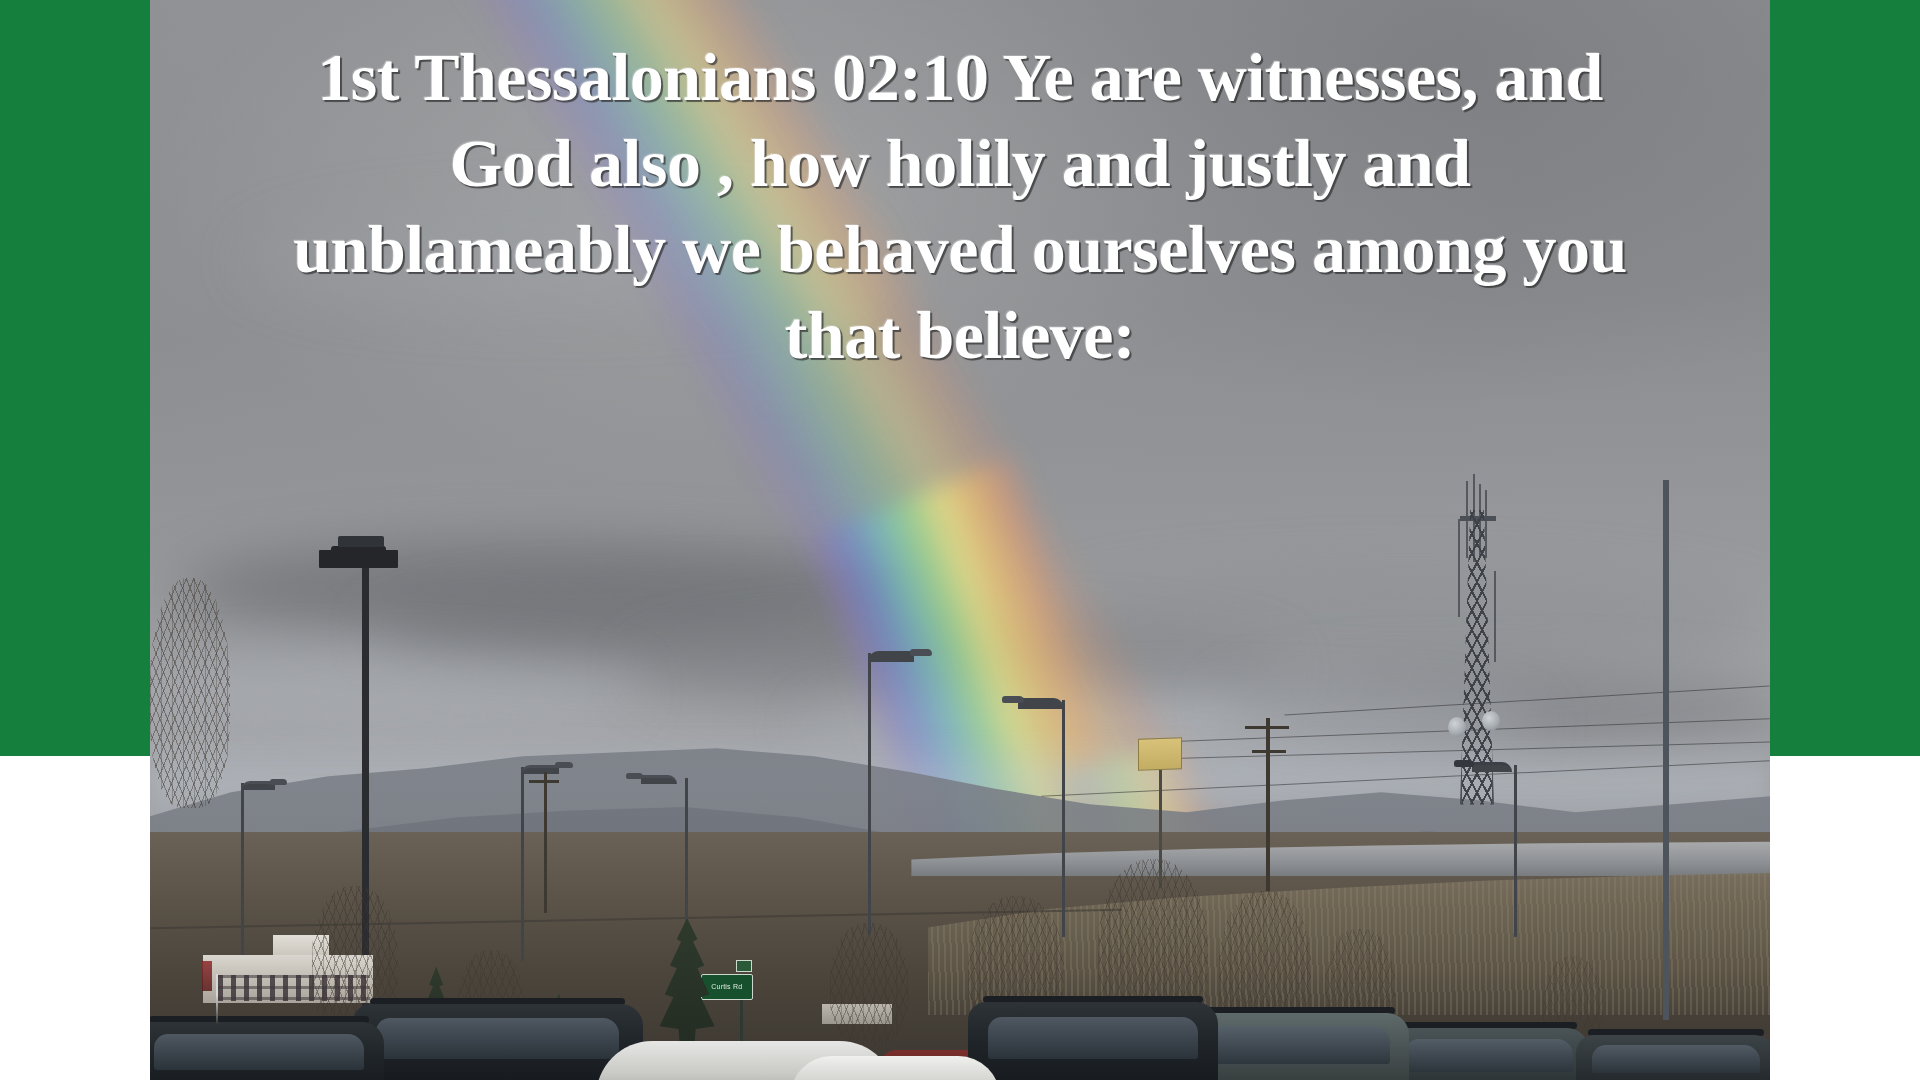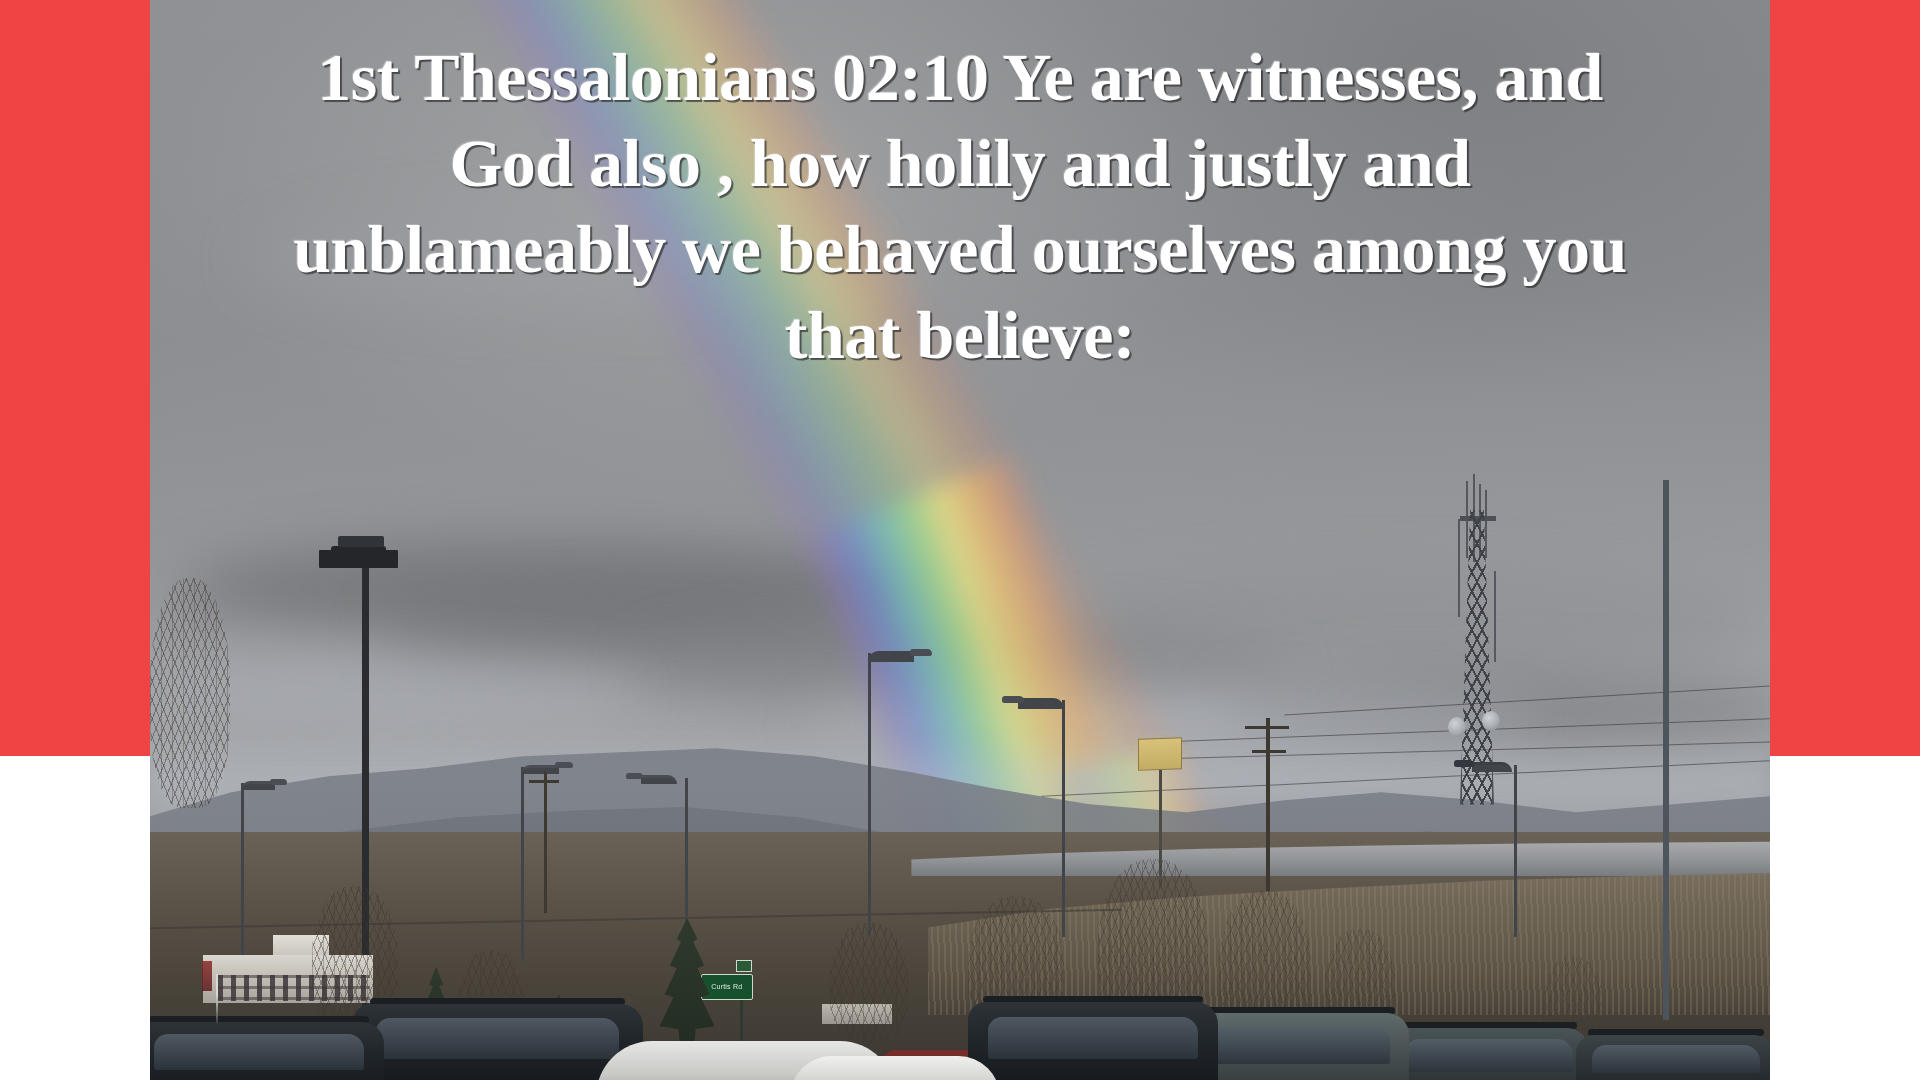--- a/index.html
+++ b/index.html
@@ -7,21 +7,21 @@
     width:1920px; height:1080px;
     background:#ffffff;
     font-family:"Liberation Serif", serif;
     overflow:hidden;
   }
 
   
   #slide{
     position:relative;
     width:1920px; height:756px;
-    background:#ef4444;
+    background:#15803d;
   }
 
   
   #photo{
     position:absolute;
     left:150px; top:0px;
     width:1620px; height:1080px;
     overflow:hidden;
     background:#8a8c8e;
   }

